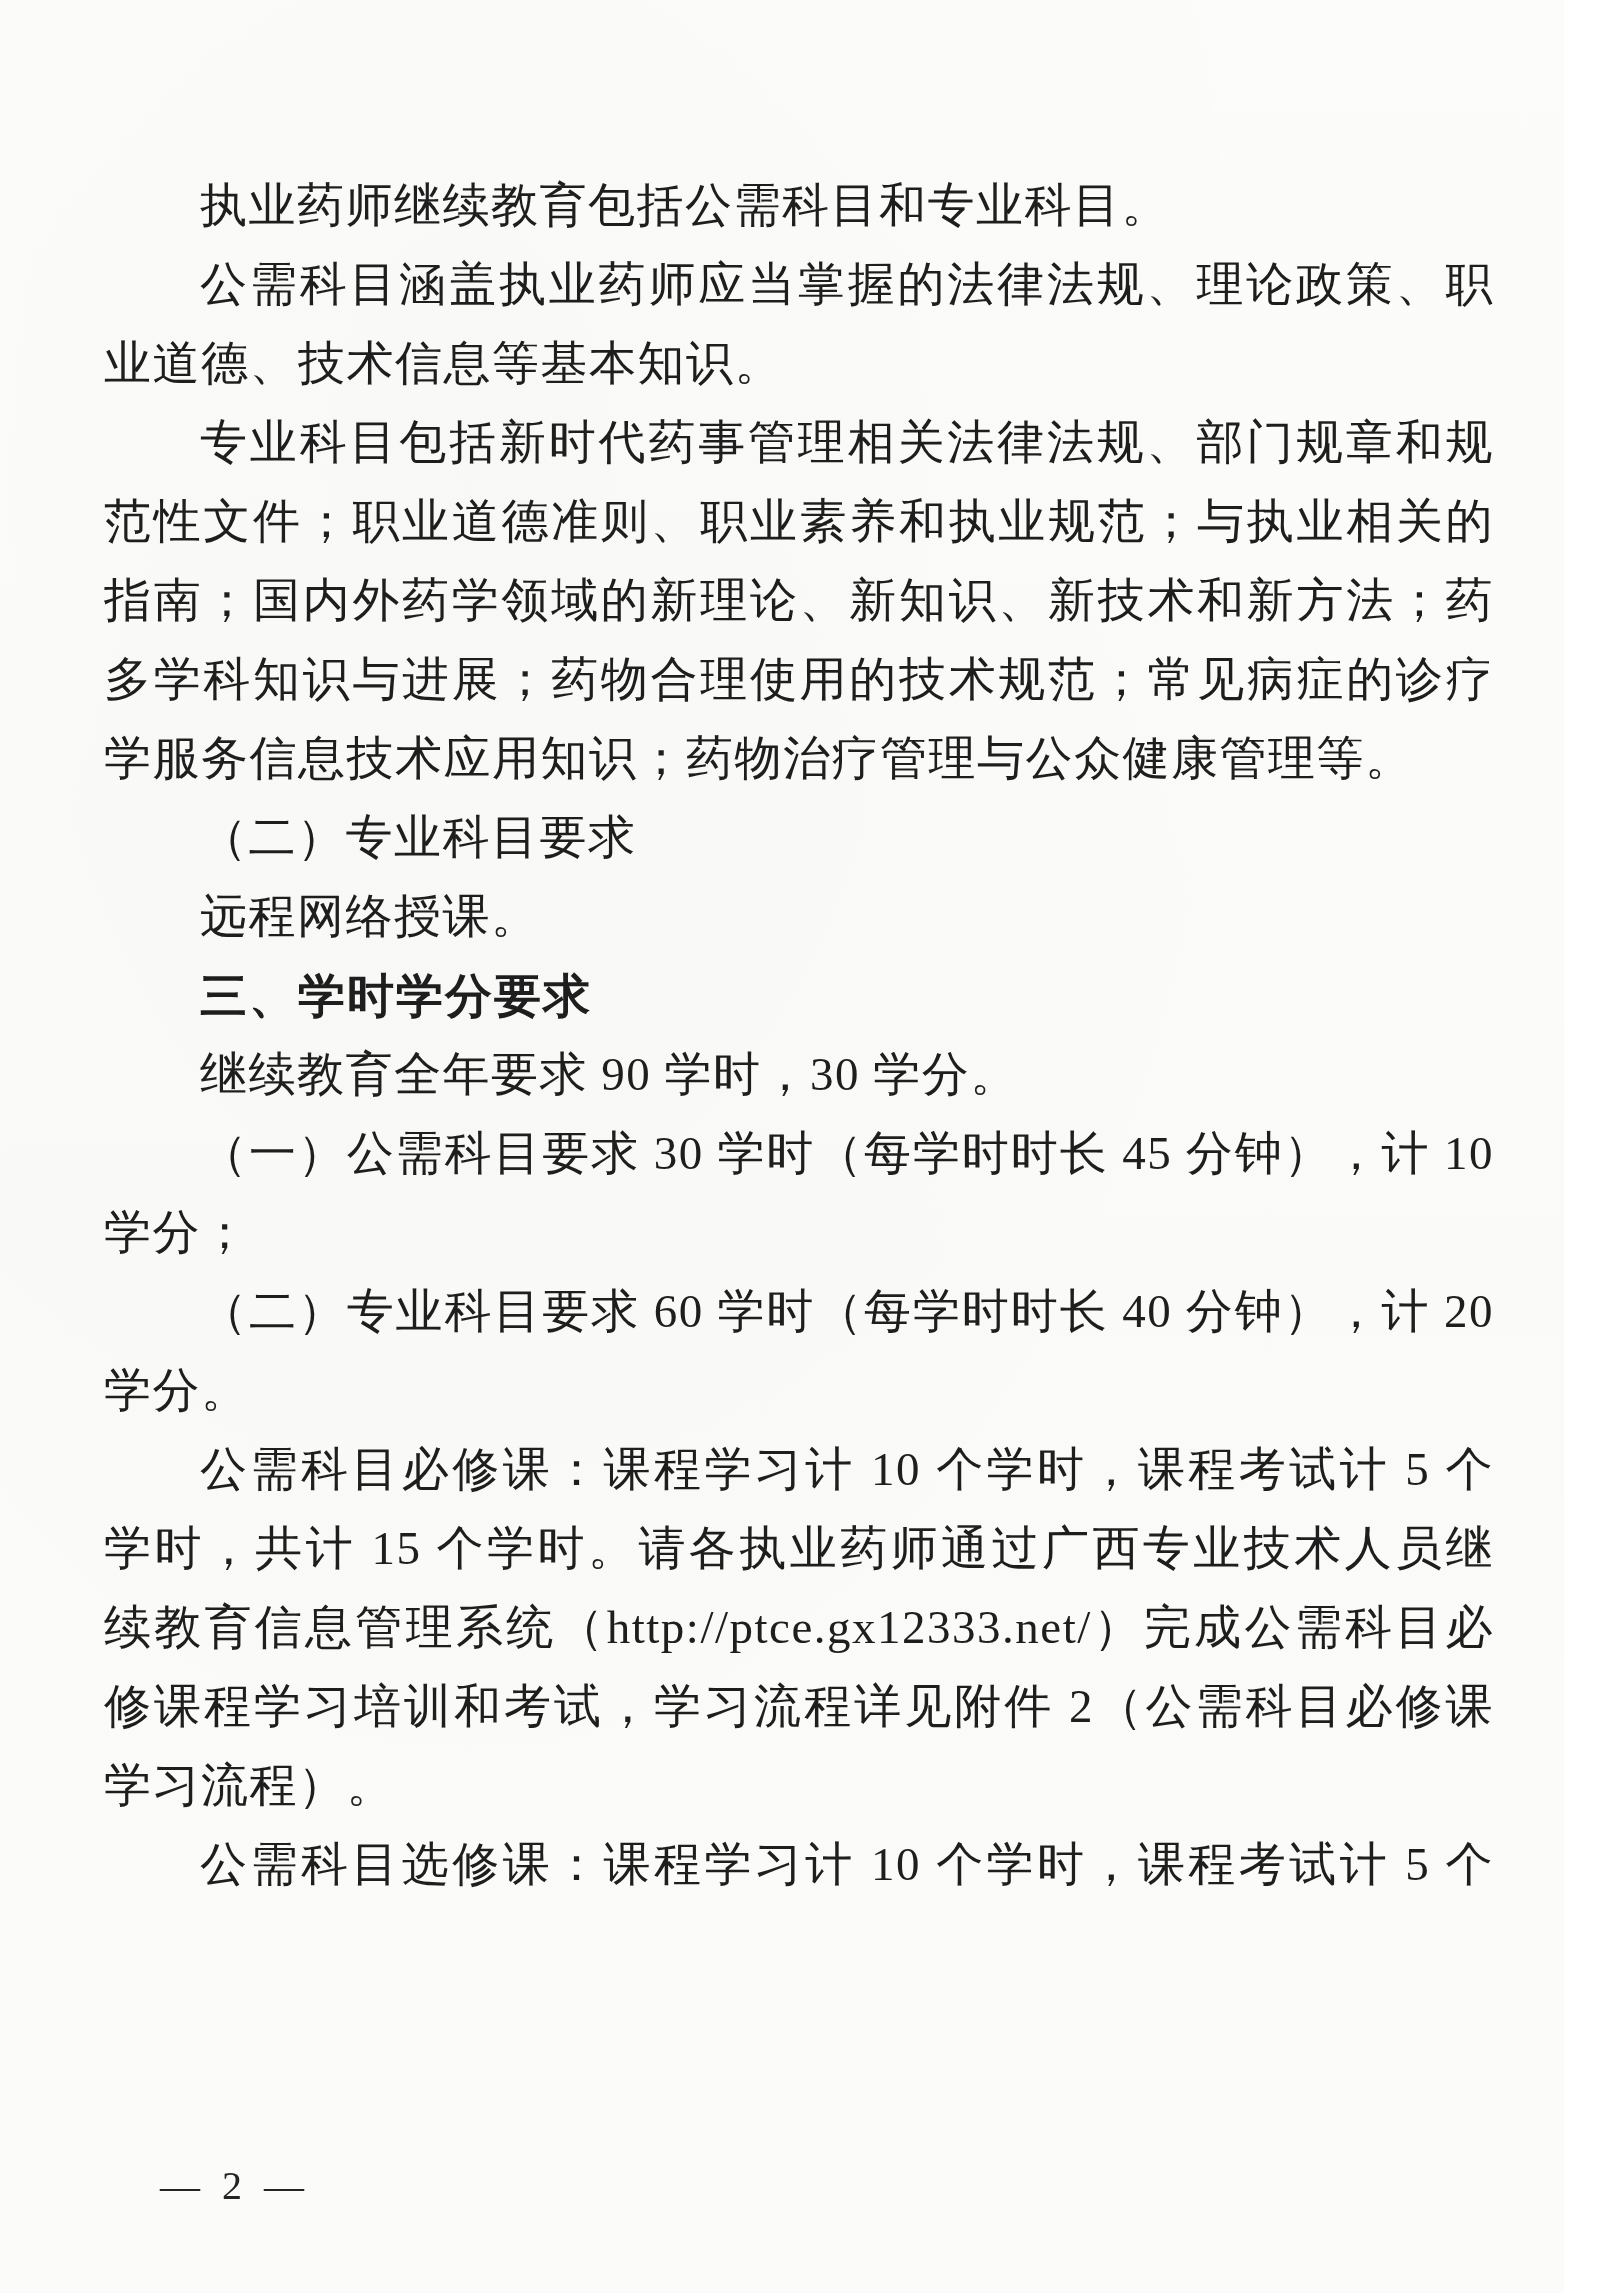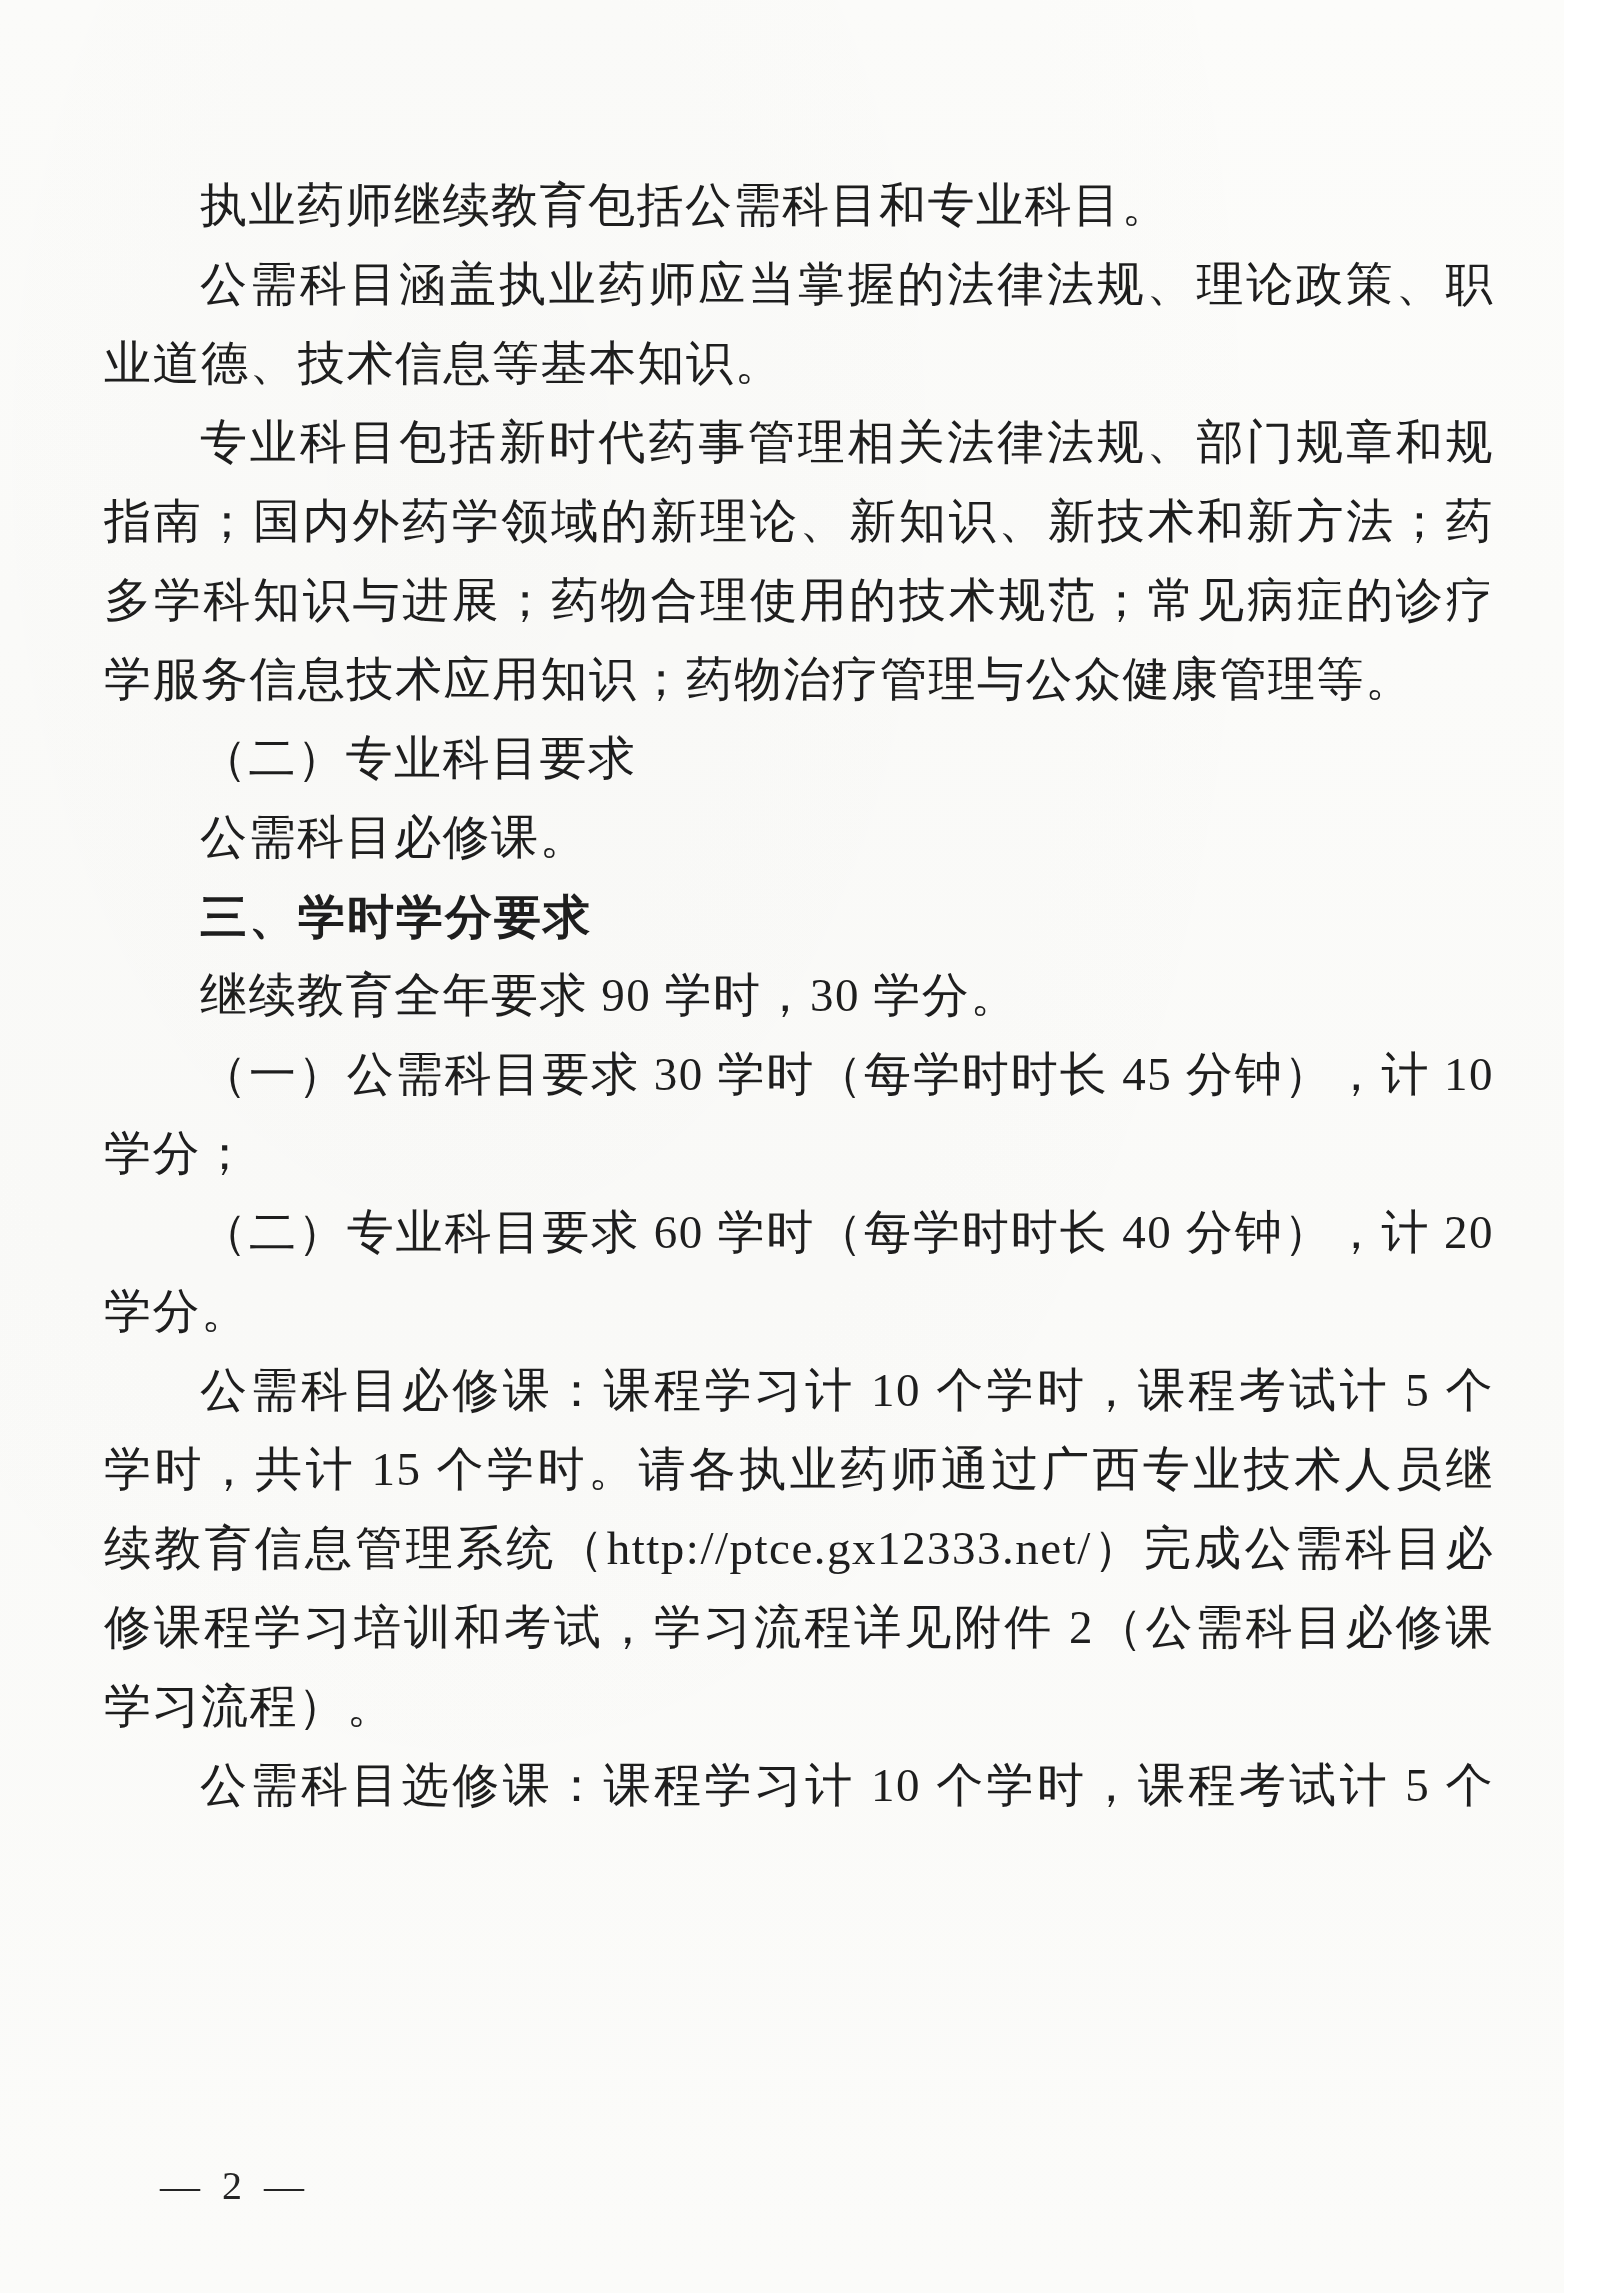--- a/index.html
+++ b/index.html
@@ -62,25 +62,26 @@
 </style>
 </head>
 <body>
 
 <div class="page">
   <div class="content" id="content">
       <div class="line indent">执业药师继续教育包括公需科目和专业科目。</div>
       <div class="line indent justify">公需科目涵盖执业药师应当掌握的法律法规、理论政策、职</div>
       <div class="line">业道德、技术信息等基本知识。</div>
       <div class="line indent justify">专业科目包括新时代药事管理相关法律法规、部门规章和规</div>
+      <div class="line justify">范性文件；职业道德准则、职业素养和执业规范；与执业相关的</div>
       <div class="line justify">指南；国内外药学领域的新理论、新知识、新技术和新方法；药</div>
       <div class="line justify">多学科知识与进展；药物合理使用的技术规范；常见病症的诊疗</div>
       <div class="line">学服务信息技术应用知识；药物治疗管理与公众健康管理等。</div>
       <div class="line indent">（二）专业科目要求</div>
-      <div class="line indent">公需科目必修课。</div>
+      <div class="line indent">远程网络授课。</div>
       <div class="line indent heading">三、学时学分要求</div>
       <div class="line indent">继续教育全年要求 90 学时，30 学分。</div>
       <div class="line indent justify">（一）公需科目要求 30 学时（每学时时长 45 分钟），计 10</div>
       <div class="line">学分；</div>
       <div class="line indent justify">（二）专业科目要求 60 学时（每学时时长 40 分钟），计 20</div>
       <div class="line">学分。</div>
       <div class="line indent justify">公需科目必修课：课程学习计 10 个学时，课程考试计 5 个</div>
       <div class="line justify">学时，共计 15 个学时。请各执业药师通过广西专业技术人员继</div>
       <div class="line justify">续教育信息管理系统（http://ptce.gx12333.net/）完成公需科目必</div>
       <div class="line justify">修课程学习培训和考试，学习流程详见附件 2（公需科目必修课</div>

